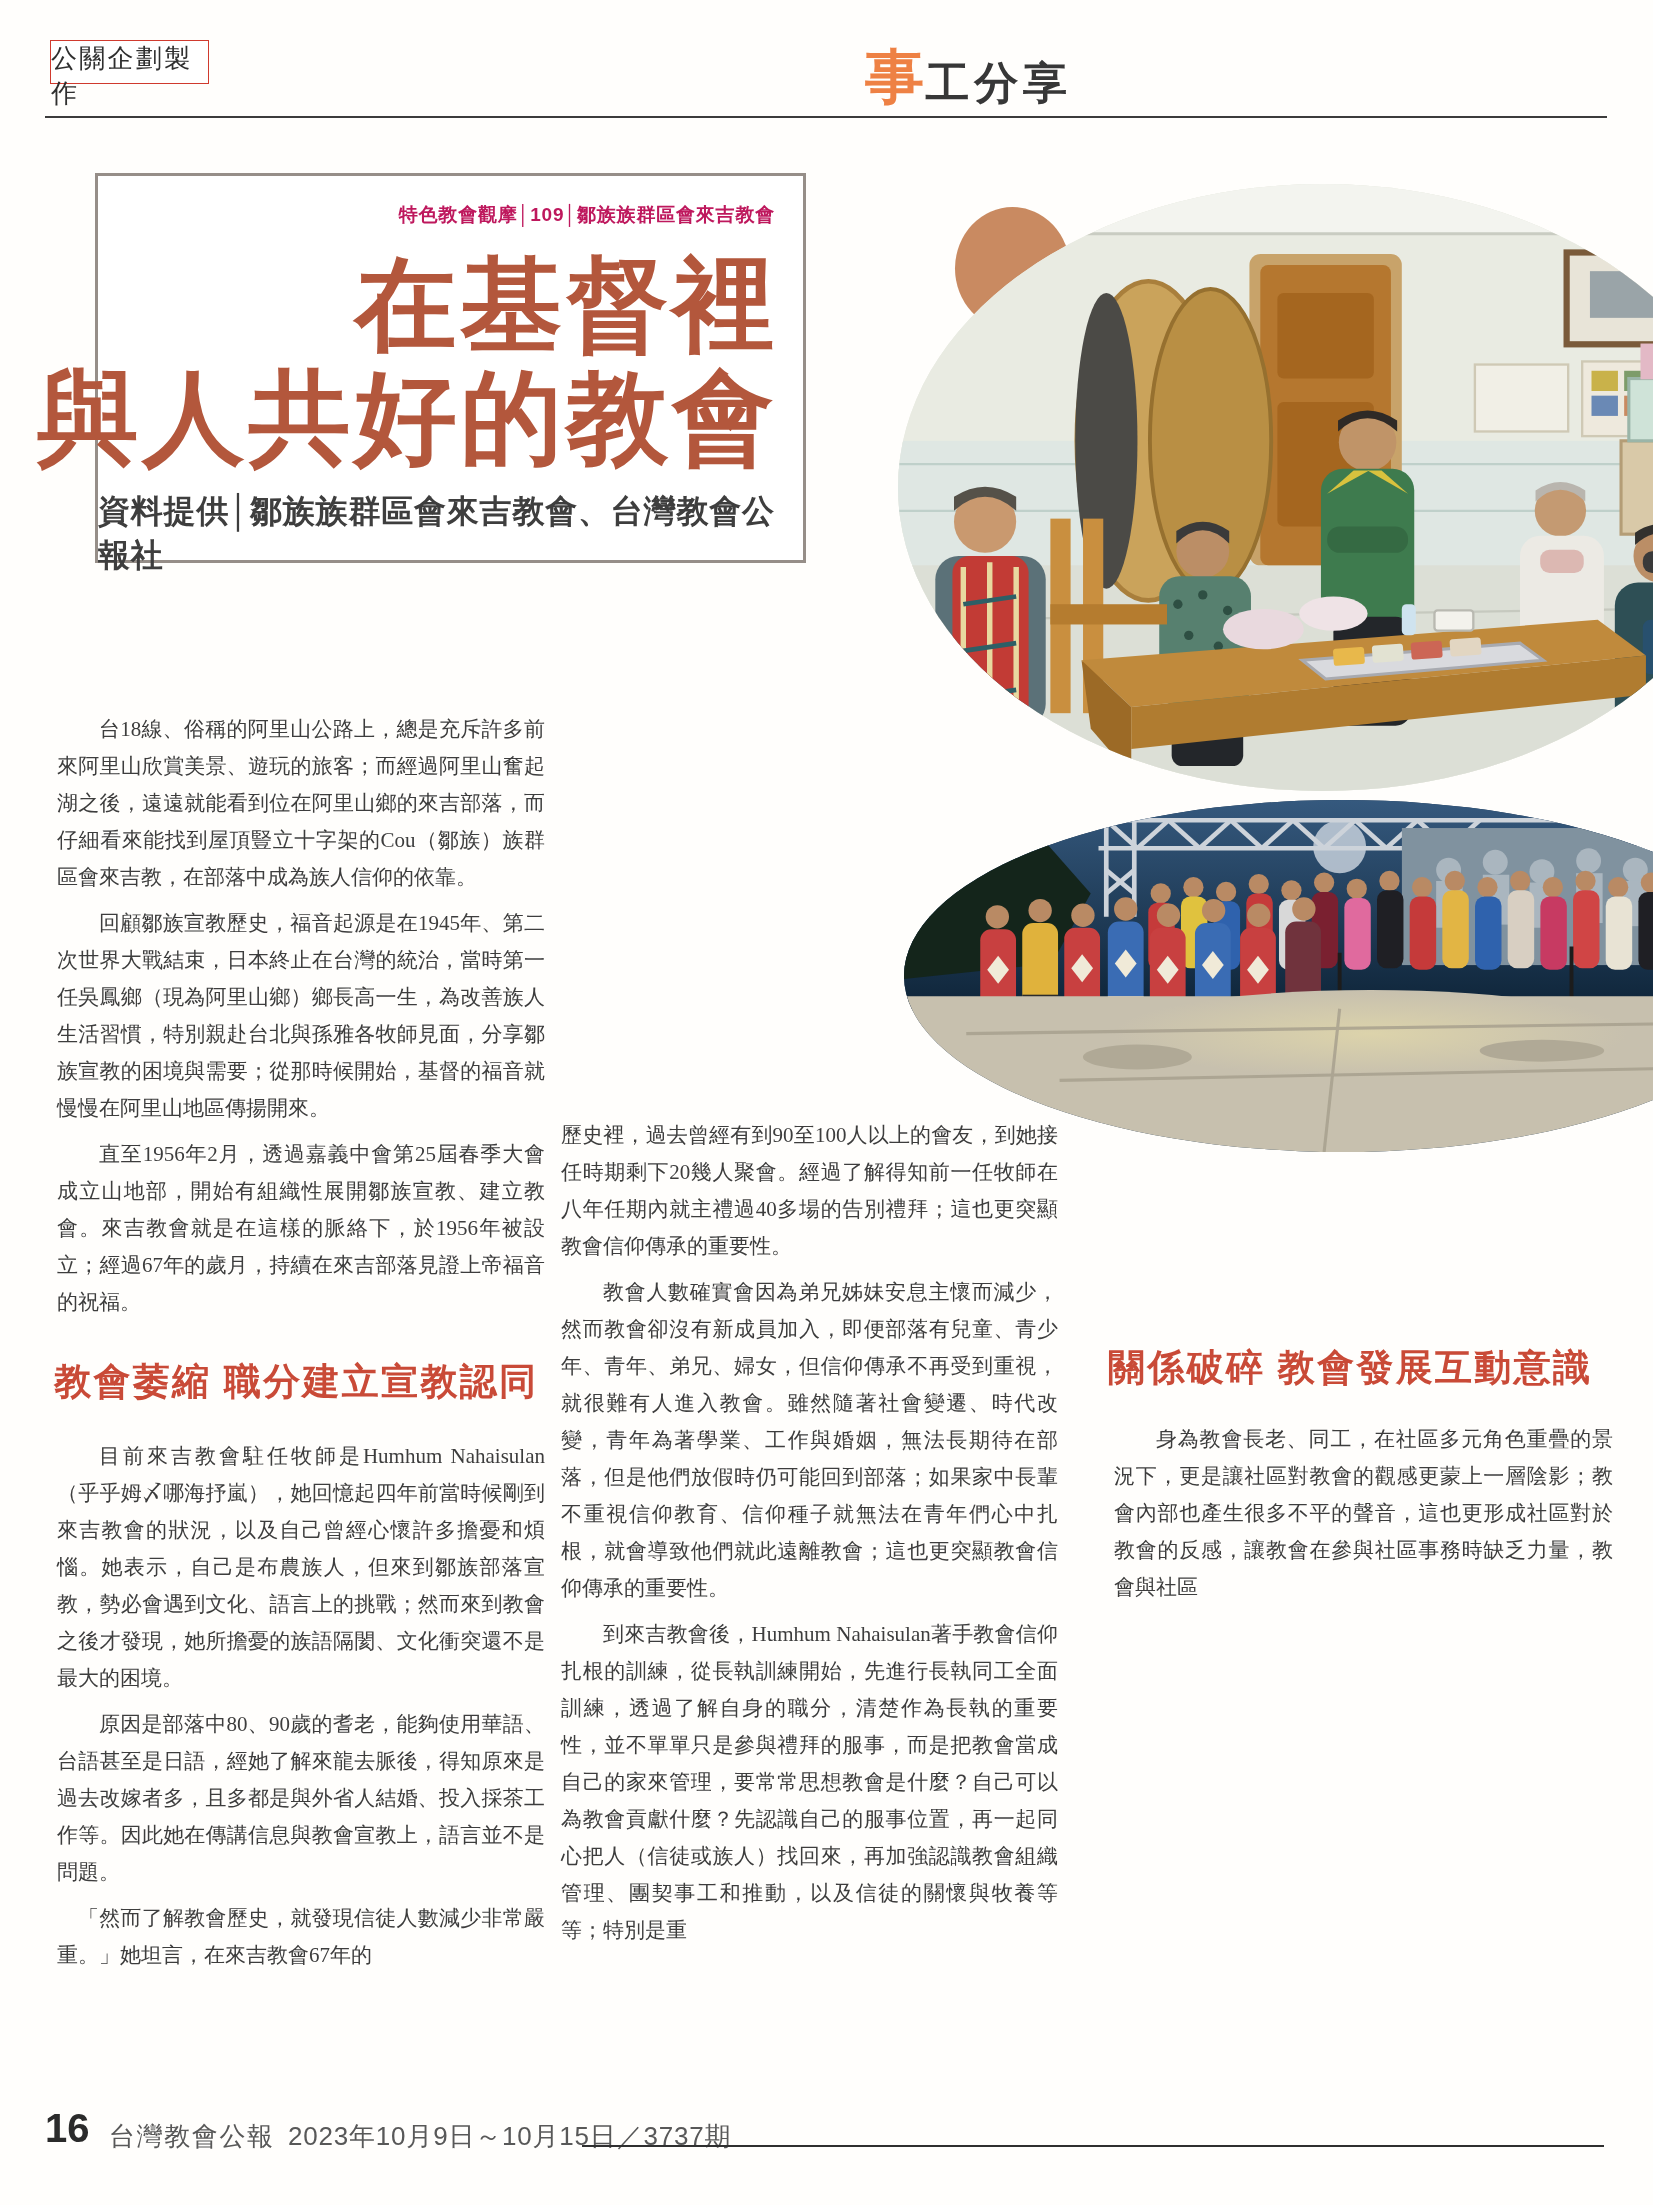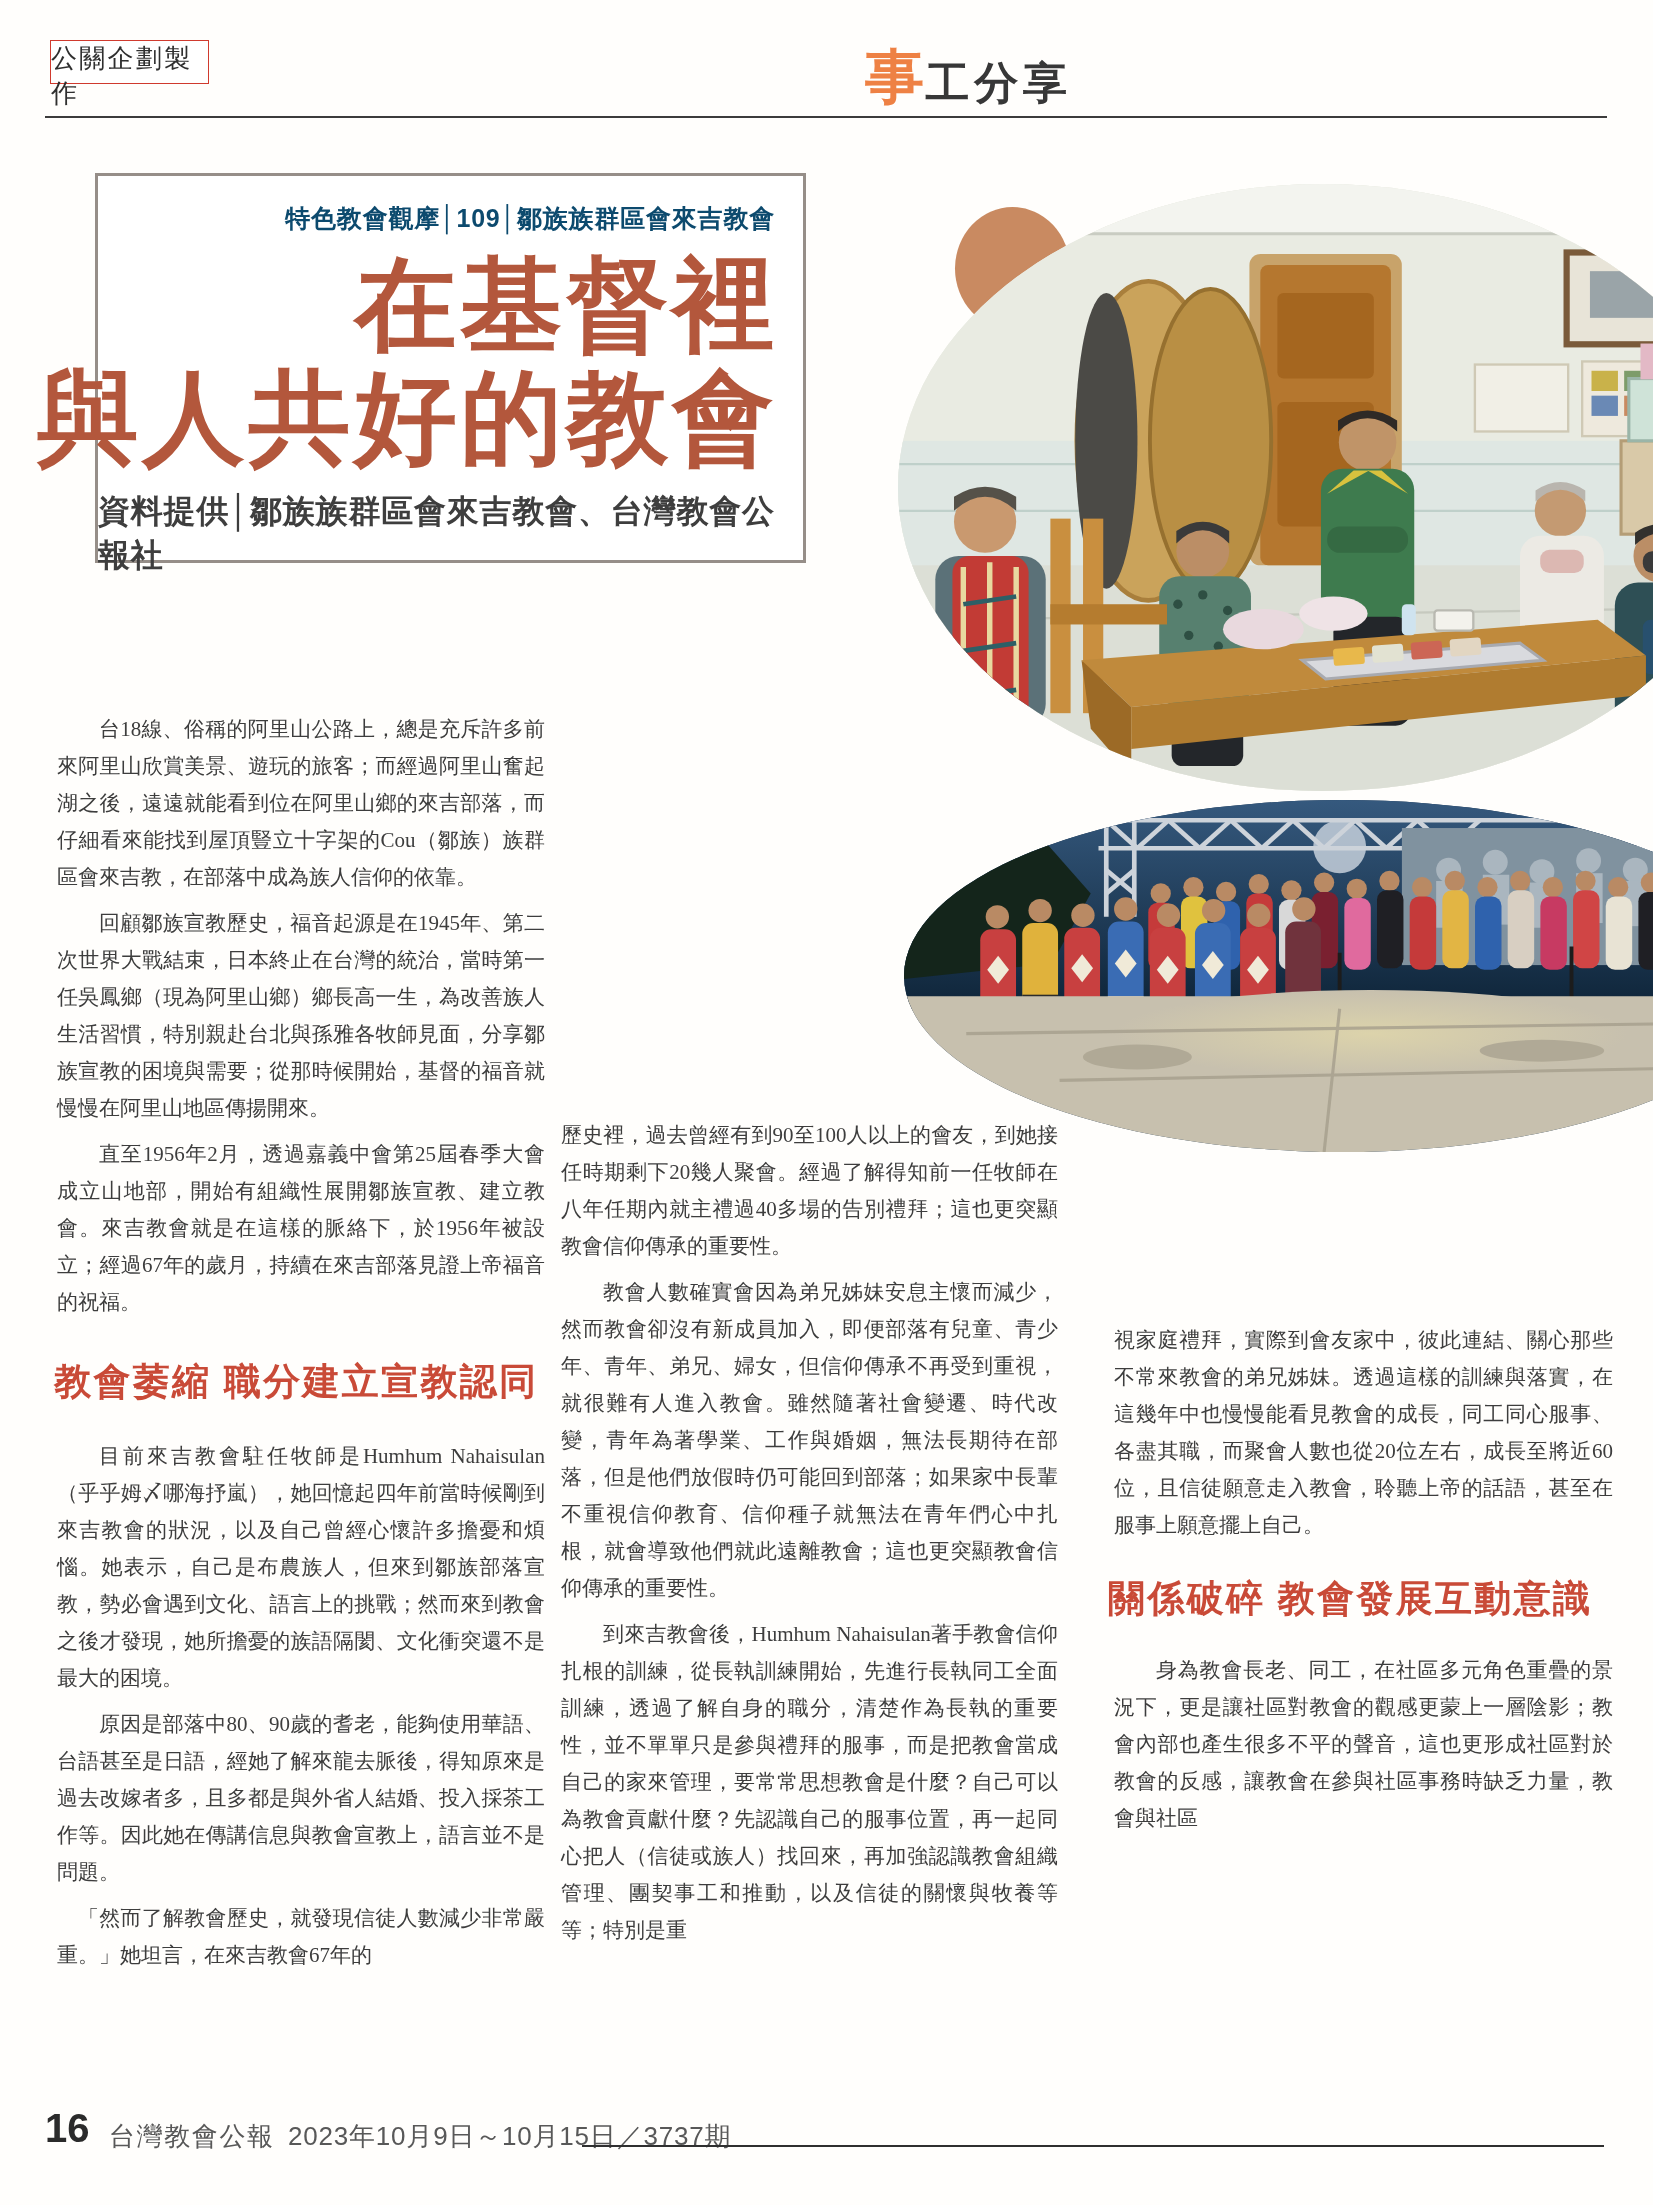--- a/index.html
+++ b/index.html
@@ -33,21 +33,21 @@
   .section-head .rest{font-size:44px;color:#373737;letter-spacing:4.7px;padding-bottom:1.6px;}
   .header-rule{position:absolute;left:45px;top:116px;width:1562px;height:2.3px;background:#3c3c3c;}
 
   
   .headline-box{
     position:absolute;left:95px;top:173px;width:705px;height:384px;
     border:3.9px solid #968e88;background:#fff;
   }
   .kicker{
     position:absolute;right:28px;top:26.4px;
-    font-family:var(--sans);font-weight:bold;font-size:25px;color:#0c4a6e;letter-spacing:0.8px;
+    font-family:var(--sans);font-weight:bold;font-size:19px;color:#be185d;letter-spacing:0.8px;
   }
   .title-line{
     position:absolute;right:25px;
     font-family:var(--serif);font-weight:bold;font-size:102px;color:var(--rust);
     letter-spacing:3.9px;white-space:nowrap;line-height:1;
   }
   .title-line.l1{top:79px;}
   .title-line.l2{top:192px;}
   .credit{
     position:absolute;right:26.4px;top:314px;
@@ -371,21 +371,20 @@
     <p class="qind">「然而了解教會歷史，就發現信徒人數減少非常嚴重。」她坦言，在來吉教會67年的</p>
   </div>
 
   <div class="col col2">
     <p>歷史裡，過去曾經有到90至100人以上的會友，到她接任時期剩下20幾人聚會。經過了解得知前一任牧師在八年任期內就主禮過40多場的告別禮拜；這也更突顯教會信仰傳承的重要性。</p>
     <p class="ind">教會人數確實會因為弟兄姊妹安息主懷而減少，然而教會卻沒有新成員加入，即便部落有兒童、青少年、青年、弟兄、婦女，但信仰傳承不再受到重視，就很難有人進入教會。雖然隨著社會變遷、時代改變，青年為著學業、工作與婚姻，無法長期待在部落，但是他們放假時仍可能回到部落；如果家中長輩不重視信仰教育、信仰種子就無法在青年們心中扎根，就會導致他們就此遠離教會；這也更突顯教會信仰傳承的重要性。</p>
     <p class="ind">到來吉教會後，Humhum Nahaisulan著手教會信仰扎根的訓練，從長執訓練開始，先進行長執同工全面訓練，透過了解自身的職分，清楚作為長執的重要性，並不單單只是參與禮拜的服事，而是把教會當成自己的家來管理，要常常思想教會是什麼？自己可以為教會貢獻什麼？先認識自己的服事位置，再一起同心把人（信徒或族人）找回來，再加強認識教會組織管理、團契事工和推動，以及信徒的關懷與牧養等等；特別是重</p>
   </div>
 
   <div class="col col3">
-    <p>視家庭禮拜，實際到會友家中，彼此連結、關心那些不常來教會的弟兄姊妹。透過這樣的訓練與落實，在這幾年中也慢慢能看見教會的成長，同工同心服事、各盡其職，而聚會人數也從20位左右，成長至將近60位，且信徒願意走入教會，聆聽上帝的話語，甚至在服事上願意擺上自己。</p>
     <div class="sec-head">關係破碎 教會發展互動意識</div>
     <p class="ind">身為教會長老、同工，在社區多元角色重疊的景況下，更是讓社區對教會的觀感更蒙上一層陰影；教會內部也產生很多不平的聲音，這也更形成社區對於教會的反感，讓教會在參與社區事務時缺乏力量，教會與社區</p>
   </div>
 
   <div class="footer-pagenum">16</div>
   <div class="footer-pub">台灣教會公報</div>
   <div class="footer-date">2023年10月9日～10月15日／3737期</div>
   <div class="footer-rule"></div>
 
 </div>

